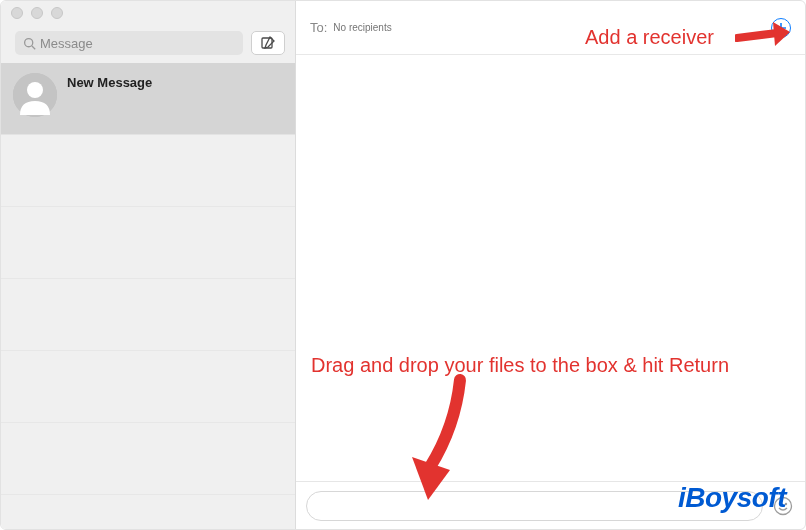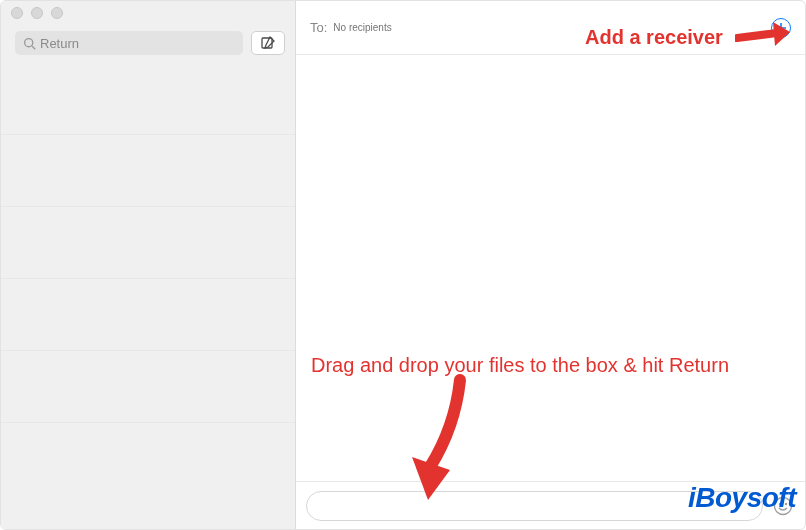--- a/index.html
+++ b/index.html
@@ -184,21 +184,21 @@
     font-weight: 400;
     white-space: nowrap;
     pointer-events: none;
   }
   .arrow-svg {
     position: absolute;
     pointer-events: none;
   }
   .watermark {
     position: absolute;
-    right: 10px;
+    right: 20px;
     bottom: 16px;
     font-size: 28px;
     font-weight: 700;
     font-style: italic;
     color: #005ad2;
     letter-spacing: -0.5px;
     pointer-events: none;
   }
 </style>
 </head>
@@ -211,30 +211,40 @@
       <div class="traffic-dot"></div>
       <div class="traffic-dot"></div>
       <div class="traffic-dot"></div>
     </div>
     <div class="toolbar-row">
       <div class="search-box">
         <svg width="13" height="13" viewBox="0 0 16 16">
           <circle cx="7" cy="7" r="5" fill="none" stroke="#9a9a9a" stroke-width="1.6"></circle>
           <line x1="11" y1="11" x2="15" y2="15" stroke="#9a9a9a" stroke-width="1.6"></line>
         </svg>
-        <span>Return</span>
+        <span>Message</span>
       </div>
       <div class="compose-btn">
         <svg width="16" height="16" viewBox="0 0 16 16">
           <rect x="2" y="3" width="10" height="10" rx="1" fill="none" stroke="#4a4a4a" stroke-width="1.3"></rect>
           <path d="M10 2 L14 6 L8 12 L5 13 L6 10 Z" fill="none" stroke="#4a4a4a" stroke-width="1.3"></path>
         </svg>
       </div>
     </div>
     <div class="convo-list">
+      <div class="convo-item selected">
+        <div class="avatar">
+          <svg width="44" height="44" viewBox="0 0 44 44">
+            <circle cx="22" cy="22" r="22" fill="#c4c4c4"></circle>
+            <circle cx="22" cy="17" r="8" fill="#ffffff"></circle>
+            <path d="M7 42 Q7 28 22 28 Q37 28 37 42 Z" fill="#ffffff"></path>
+          </svg>
+        </div>
+        <div class="convo-title">New Message</div>
+      </div>
       <div class="convo-empty"></div>
       <div class="convo-empty"></div>
       <div class="convo-empty"></div>
       <div class="convo-empty"></div>
       <div class="convo-empty"></div>
     </div>
   </div>
 
   <div class="main">
     <div class="to-bar">
@@ -255,21 +265,21 @@
           <circle cx="10" cy="10" r="8.5" fill="none" stroke="#9d9d9d" stroke-width="1.3"></circle>
           <circle cx="7" cy="8" r="1.2" fill="#9d9d9d"></circle>
           <circle cx="13" cy="8" r="1.2" fill="#9d9d9d"></circle>
           <path d="M6 12 Q10 16 14 12" fill="none" stroke="#9d9d9d" stroke-width="1.3"></path>
         </svg>
       </div>
     </div>
   </div>
 </div>
 
-<div class="anno" style="left:585px; top:26px;font-weight:bold;">Add a receiver</div>
+<div class="anno" style="left:585px; top:26px;">Add a receiver</div>
 
 <svg class="arrow-svg" style="left:735px; top:18px;" width="55" height="30">
   <path d="M2 20 L42 15" stroke="#e2332f" stroke-width="8" stroke-linecap="round"></path>
   <polygon points="38,4 55,14 40,28" fill="#e2332f"></polygon>
 </svg>
 
 <div class="anno" style="left:311px; top:354px;">Drag and drop your files to the box &amp; hit Return</div>
 
 <svg class="arrow-svg" style="left:400px; top:372px;" width="80" height="130">
   <path d="M60 8 Q55 55 30 95" stroke="#e2332f" stroke-width="12" fill="none" stroke-linecap="round"></path>

